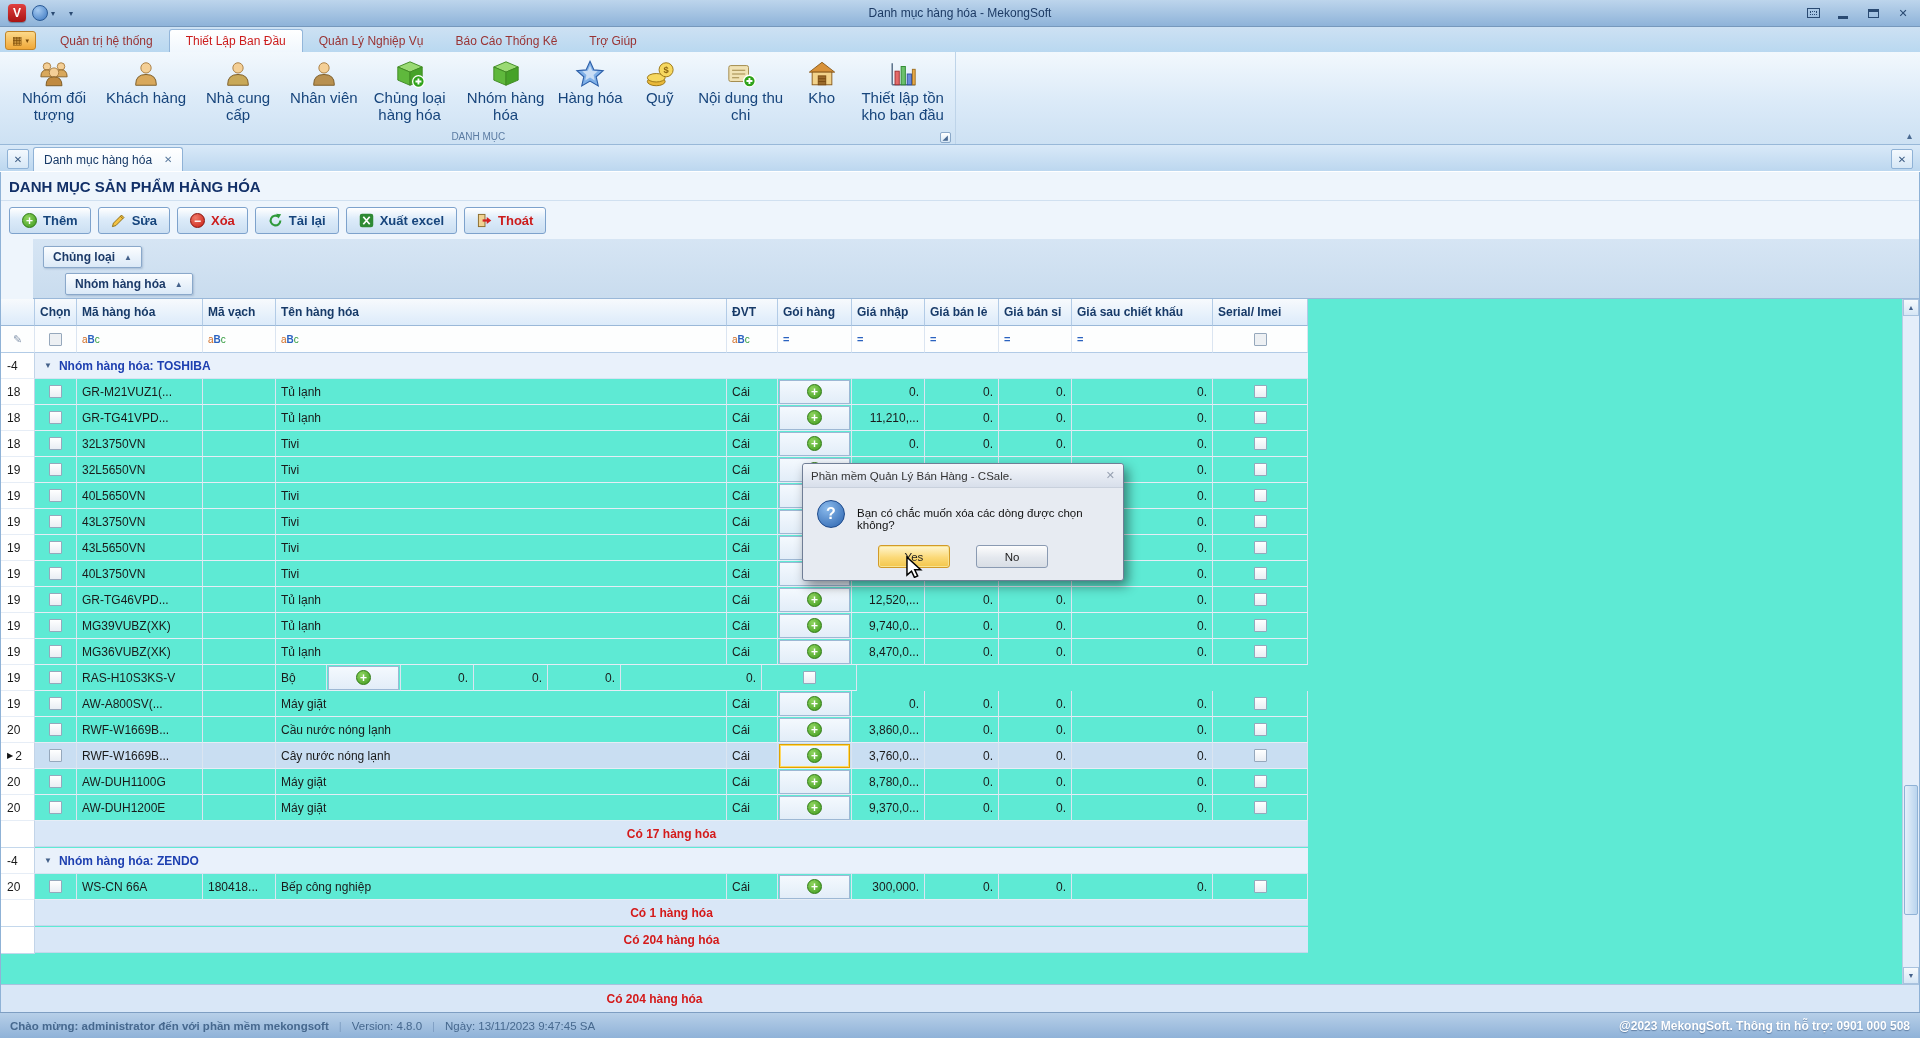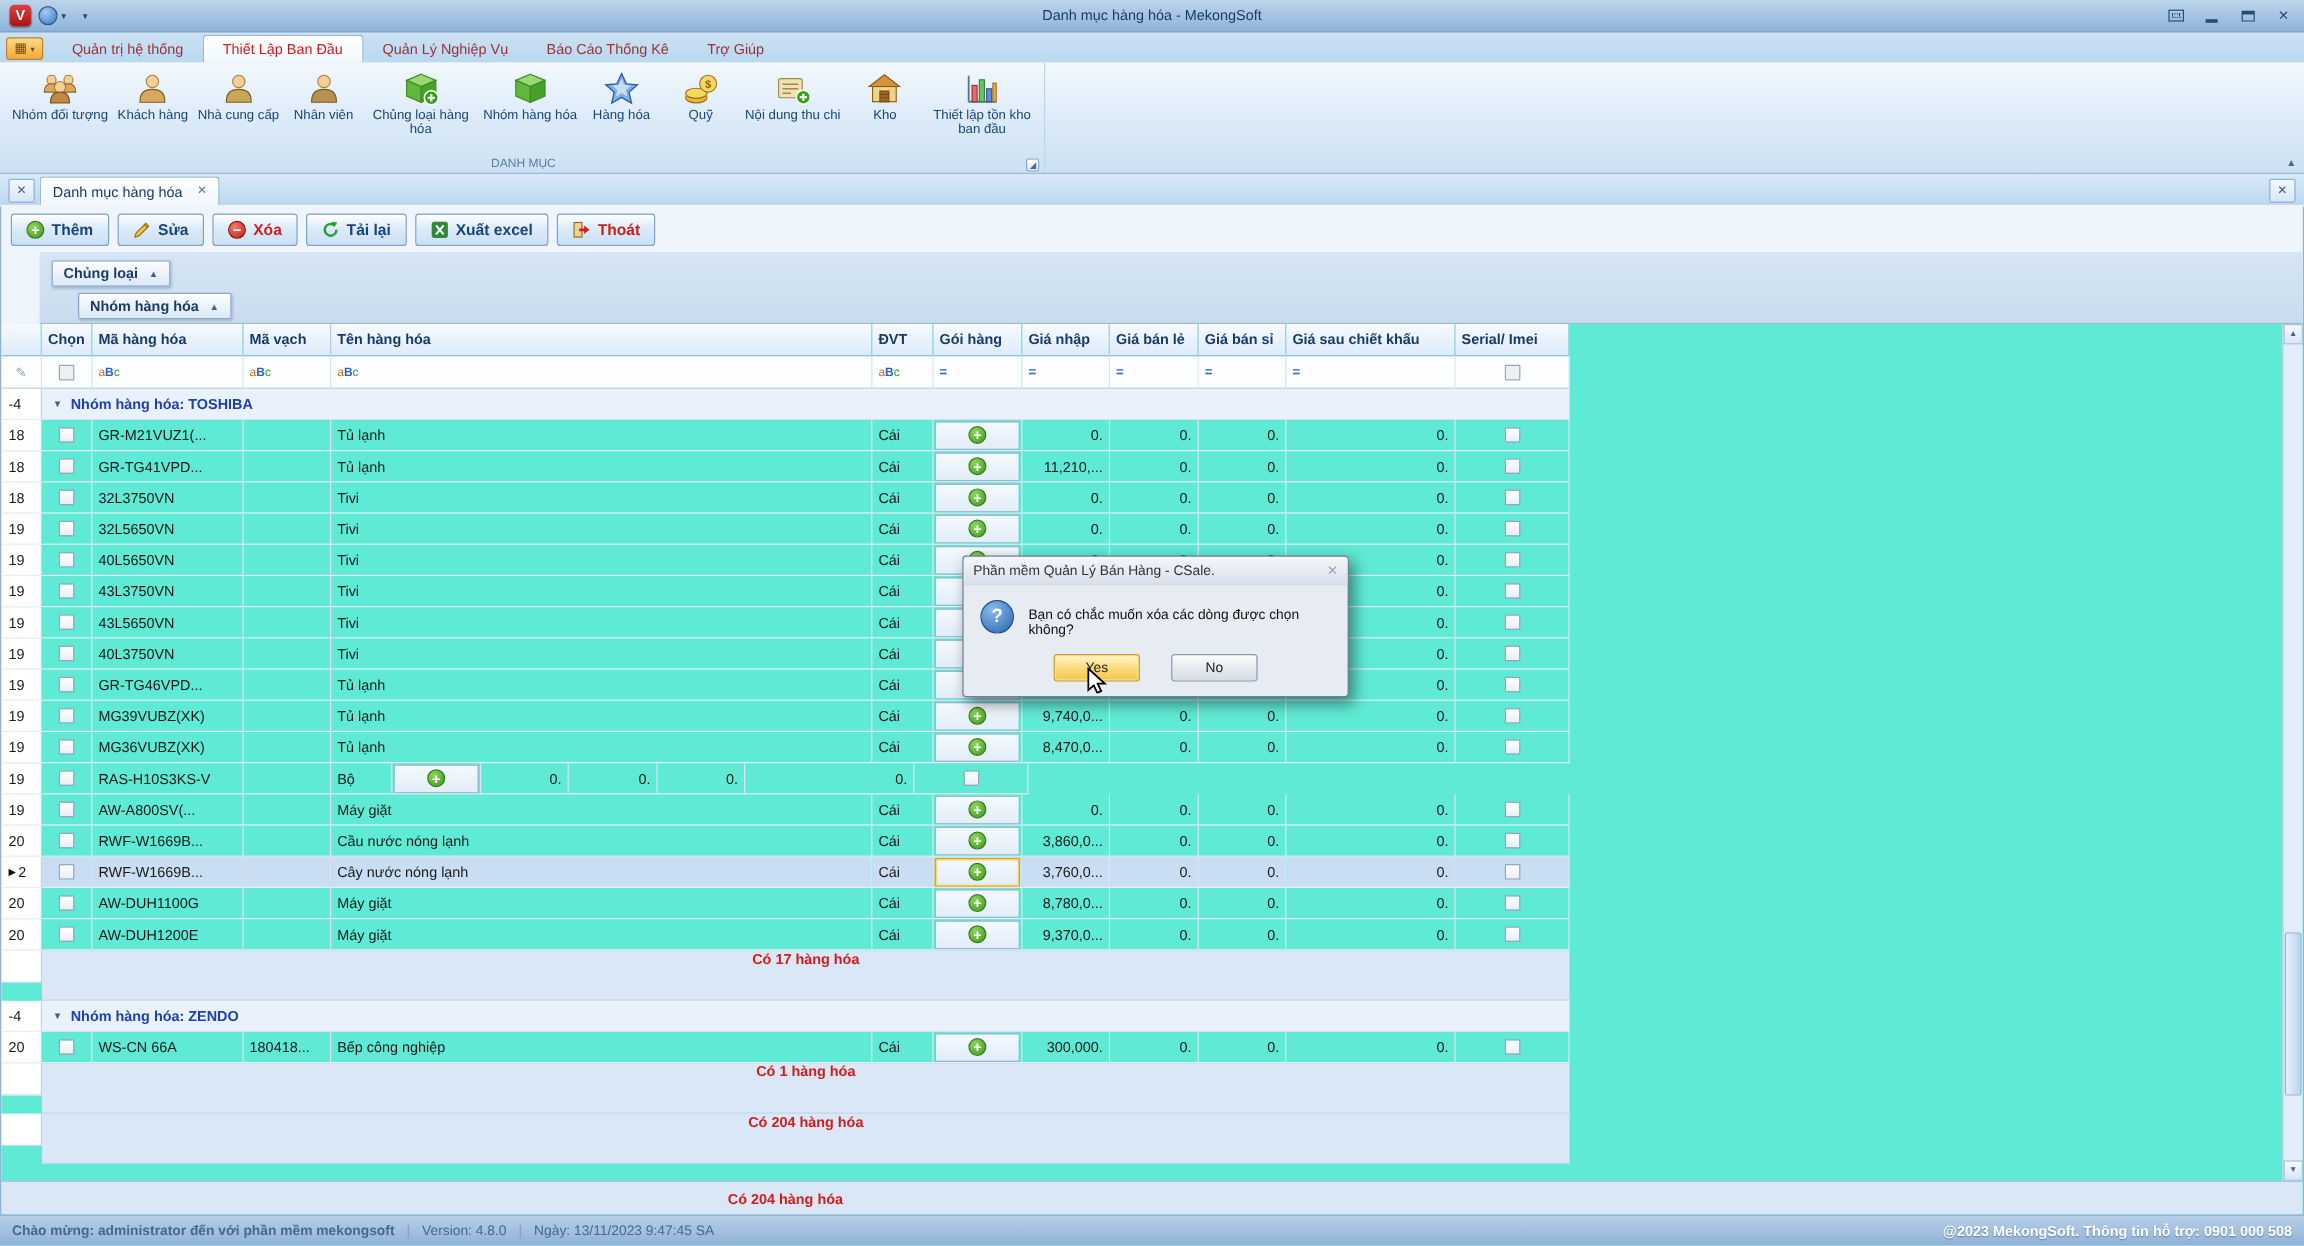--- a/index.html
+++ b/index.html
@@ -28,21 +28,21 @@
 #ribbon-tab-list{display:flex;align-items:flex-end;height:100%;}
 .rtab{height:22px;display:flex;align-items:center;padding:0 16px;color:#993333;}
 .rtab.active{height:23px;background:linear-gradient(#ffffff,#f0f7fd);border:1px solid #93b6da;border-bottom:none;border-radius:3px 3px 0 0;color:#cc1c1c;}
 
 
 .ribbon-body{flex:0 0 93px;background:linear-gradient(#f2f8fd,#dbeaf8 55%,#cde1f3);border-bottom:1px solid #98b8d8;display:flex;position:relative;}
 .rgroup{display:flex;flex-direction:column;padding:3px 4px 0 6px;border-right:1px solid #bed4e9;}
 .rbuttons{display:flex;flex:1;align-items:flex-start;}
 .rbtn{min-width:66px;padding:2px 4px 0;display:flex;flex-direction:column;align-items:center;}
 .ric{height:33px;display:flex;align-items:center;justify-content:center;}
-.rlbl{font-size:11px;line-height:1.12;color:#17457c;text-align:center;max-width:88px;}
+.rlbl{font-size:15px;line-height:1.12;color:#17457c;text-align:center;max-width:88px;}
 .rgroup-label{height:15px;display:flex;align-items:center;justify-content:center;font-size:10px;color:#5a7ba2;position:relative;}
 .launcher{position:absolute;right:0;bottom:1px;width:11px;height:11px;border:1px solid #8aa8c8;border-radius:2px;color:#4a6a92;font-size:7px;display:flex;align-items:center;justify-content:center;background:linear-gradient(#fff,#d8e8f6);}
 .ribbon-collapse{position:absolute;right:8px;bottom:3px;color:#4a6a92;font-size:10px;}
 
 
 .tabstrip{flex:0 0 27px;background:linear-gradient(#d9e9f8,#bcd7ef);display:flex;align-items:flex-end;border-bottom:1px solid #ffffff;padding:0 3px;}
 .tsbtn{width:22px;height:20px;margin:0 4px 2px;border:1px solid #8fb2d6;border-radius:2px;background:linear-gradient(#f4f9fe,#d6e7f6);color:#3a5a82;font-size:10px;display:flex;align-items:center;justify-content:center;}
 .doctab{height:24px;background:linear-gradient(#ffffff,#f0f7fd);border:1px solid #8fb2d6;border-bottom:none;border-radius:3px 3px 0 0;display:flex;align-items:center;gap:12px;padding:0 10px;color:#173a68;}
 .doctab .x{color:#5a7a9e;font-size:10px;}
 .ts-right{margin-left:auto;}
@@ -69,21 +69,21 @@
 .cell{flex:0 0 auto;display:flex;align-items:center;padding:0 5px;border-right:1px solid #dbe5f1;border-bottom:1px solid #e6edf6;height:26px;overflow:hidden;white-space:nowrap;color:#1a1a1a;}
 .c0{width:34px;}.c1{width:42px;}.c2{width:126px;}.c3{width:73px;}.c4{width:451px;}.c5{width:51px;}
 .c6{width:74px;}.c7{width:73px;}.c8{width:74px;}.c9{width:73px;}.c10{width:141px;}.c11{width:95px;}
 .hrow .cell{height:27px;background:linear-gradient(#f7fafd,#dcebfa);border-right:1px solid #b2cbe6;border-bottom:1px solid #9ab8d8;font-weight:bold;color:#173a68;}
 .frow .cell{height:27px;background:#fdfefe;border-bottom:1px solid #b2cbe6;}
 .ind{padding-left:6px;border-right:1px solid #c2d4e8;background:#fff;}
 .num{justify-content:flex-end;}
 .cbc{justify-content:center;}
 .gband{flex:1;display:flex;align-items:center;gap:7px;height:26px;background:#e9f1fb;border-bottom:1px solid #d6e3f2;padding-left:9px;color:#1d3fb0;font-weight:bold;}
 .garrow{color:#44618a;font-size:8px;}
-.fband{flex:1;display:flex;align-items:flex-start;justify-content:center;height:42px;background:#d9e7f7;border-bottom:1px solid #c4d8ec;}
+.fband{flex:1;display:flex;align-items:center;justify-content:center;height:26px;background:#d9e7f7;border-bottom:1px solid #c4d8ec;}
 .footrow .cell,.grandrow .cell{height:27px;border-bottom:1px solid #c4d8ec;}
 .ftext{color:#d41a1a;font-weight:bold;}
 .drow.sel .cell:not(.ind){background:#c9def2;}
 .selarrow{margin-right:2px;font-size:8px;color:#111;}
 .cb{width:13px;height:13px;border:1px solid #96a8bc;background:linear-gradient(#ffffff,#e9eef4);border-radius:1px;display:inline-block;}
 .cb.dim{background:#edf0f3;}
 .pkgcell{padding:1px;}
 .pkgbtn{flex:1;height:24px;display:flex;align-items:center;justify-content:center;border:1px solid #9db8d4;background:linear-gradient(#f4f9fe,#e2edf8);}
 .pkgbtn.focusring{border:1px solid #e0a400;box-shadow:inset 0 0 0 1px #ffd860;}
 .plus{width:15px;height:15px;border-radius:50%;background:radial-gradient(circle at 35% 30%,#8ed45e,#3f9a1e);color:#fff;font-weight:bold;font-size:12px;line-height:14px;text-align:center;border:1px solid #2e7a12;}
@@ -290,20 +290,21 @@
 <div class="tabstrip">
   <div class="tsbtn">✕</div>
   <div class="doctab">
     <span>Danh mục hàng hóa</span>
     <span class="x">✕</span>
   </div>
   <div class="tsbtn ts-right">✕</div>
 </div>
 
 <div class="content">
+  <div class="page-title">DANH MỤC SẢN PHẨM HÀNG HÓA</div>
 
   <div class="toolbar-row" id="toolbar-buttons">
       <div class="tbtn">
         <span class="tic">
           <span class="ci ci-add">+</span>
         </span>
         <span class="tlbl" style="color: rgb(23, 69, 124);">Thêm</span>
       </div>
       <div class="tbtn">
         <span class="tic">

